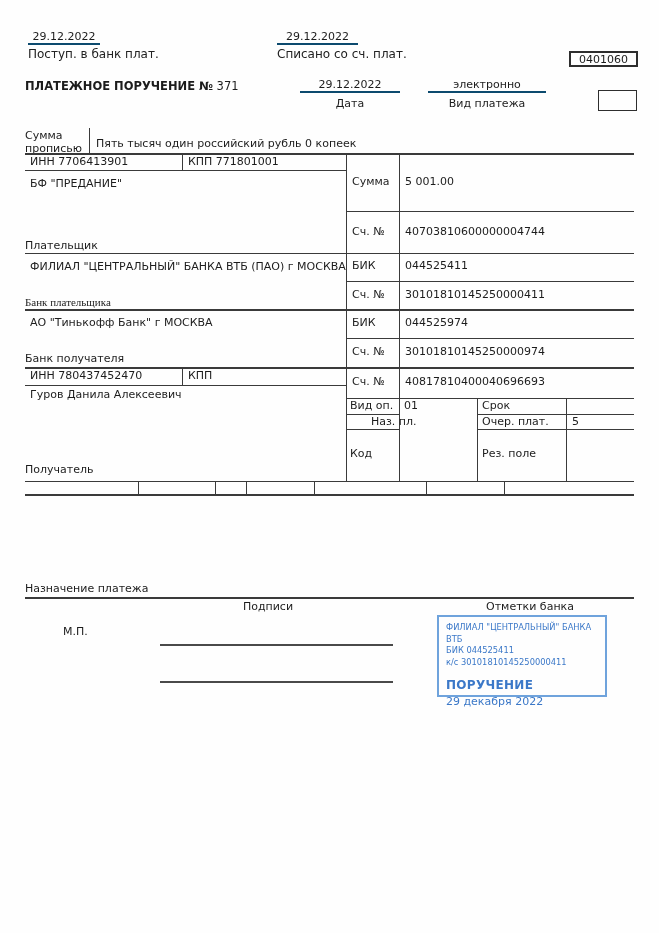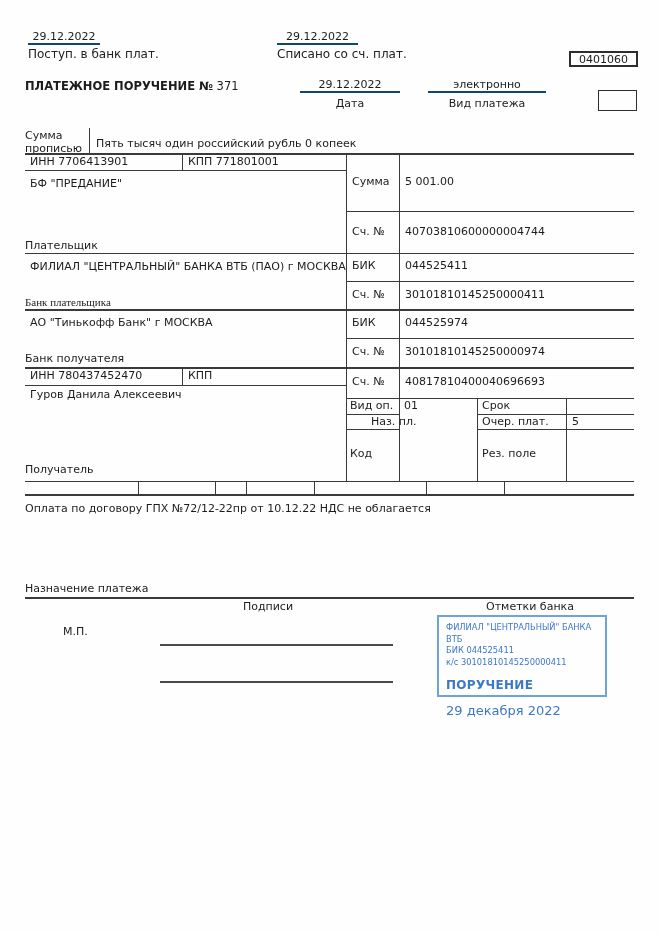--- a/index.html
+++ b/index.html
@@ -10,21 +10,21 @@
   .tiny{font-size:12px;color:#222;}
   .b{font-weight:bold;}
   .ctr{text-align:center;}
   .hl{position:absolute;background:#3a3a3a;}
   .vl{position:absolute;background:#3a3a3a;}
   .ul{position:absolute;border-bottom:2px solid #0c4a6e;text-align:center;}
   .box{position:absolute;border:2px solid #2e2e2e;box-sizing:border-box;text-align:center;margin-top:20px;}
   #stamp{position:absolute;left:437px;top:615px;width:170px;height:82px;box-sizing:border-box;
          border:2px solid #6fa3dc;padding:5px 7px;color:#3b78c8;font-size:8.3px;line-height:1.4;}
   #stamp .status{font-size:12px;font-weight:bold;margin-top:9px;letter-spacing:.3px;}
-  #stamp .sdate{font-size:13px;margin-top:8px;}
+  #stamp .sdate{font-size:11px;}
 </style>
 </head>
 <body>
 
 <div id="page">
 
   <div class="ul" style="left:28px;top:30px;width:72px;">
     <span>29.12.2022</span>
   </div>
   <div class="t tiny ctr" style="left:28px;top:48px;width:72px;">Поступ. в банк плат.</div>
@@ -127,21 +127,20 @@
 
   <div class="t" style="left:350px;top:400px;">Вид оп.</div>
   <div class="t" style="left:404px;top:400px;">01</div>
   <div class="t" style="left:482px;top:400px;">Срок</div>
   <div class="t" style="left:350px;top:416px;margin-left:21px;">Наз. пл.</div>
   <div class="t" style="left:482px;top:416px;">Очер. плат.</div>
   <div class="t" style="left:572px;top:416px;">5</div>
   <div class="t" style="left:350px;top:448px;">Код</div>
   <div class="t" style="left:482px;top:448px;">Рез. поле</div>
 
-  <div class="t" style="left:25px;top:503px;">Оплата по договору ГПХ №72/12-22пр от 10.12.22 НДС не облагается</div>
   <div class="t" style="left:25px;top:583px;">Назначение платежа</div>
 
   <div class="t ctr" style="left:208px;top:601px;width:120px;">Подписи</div>
   <div class="t ctr" style="left:460px;top:601px;width:140px;">Отметки банка</div>
   <div class="t" style="left:63px;top:626px;">М.П.</div>
 
   <div class="hl" style="left:160px;top:644px;width:233px;height:2px;background:#4a4a4a;"></div>
   <div class="hl" style="left:160px;top:681px;width:233px;height:2px;background:#4a4a4a;"></div>
 
   <div id="stamp">

